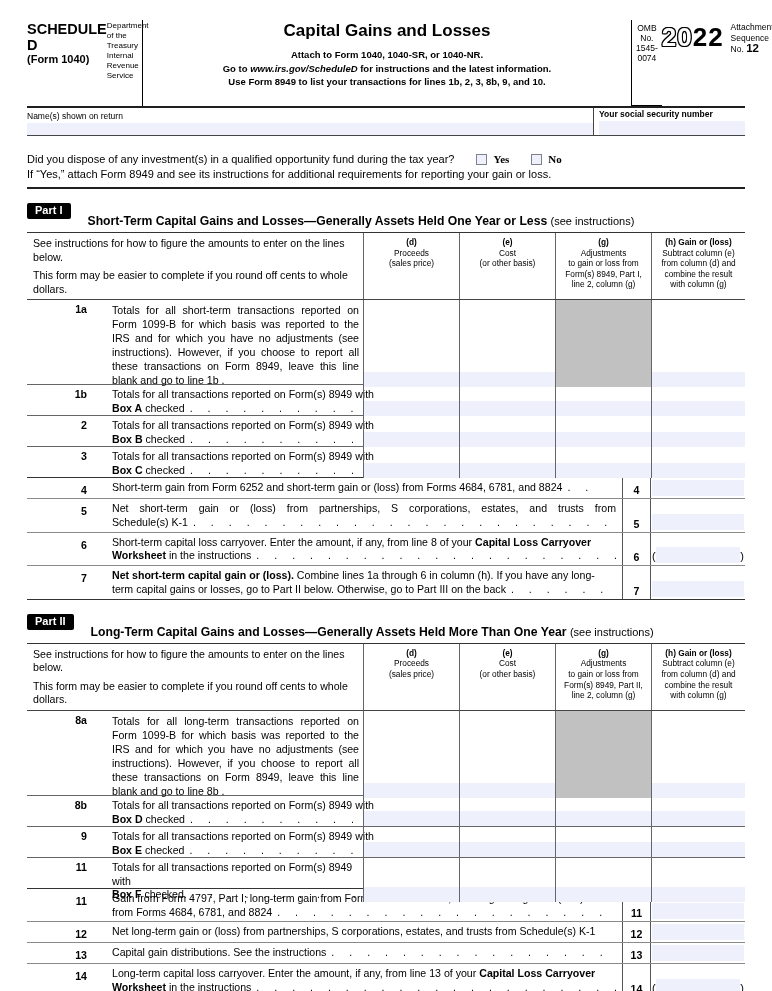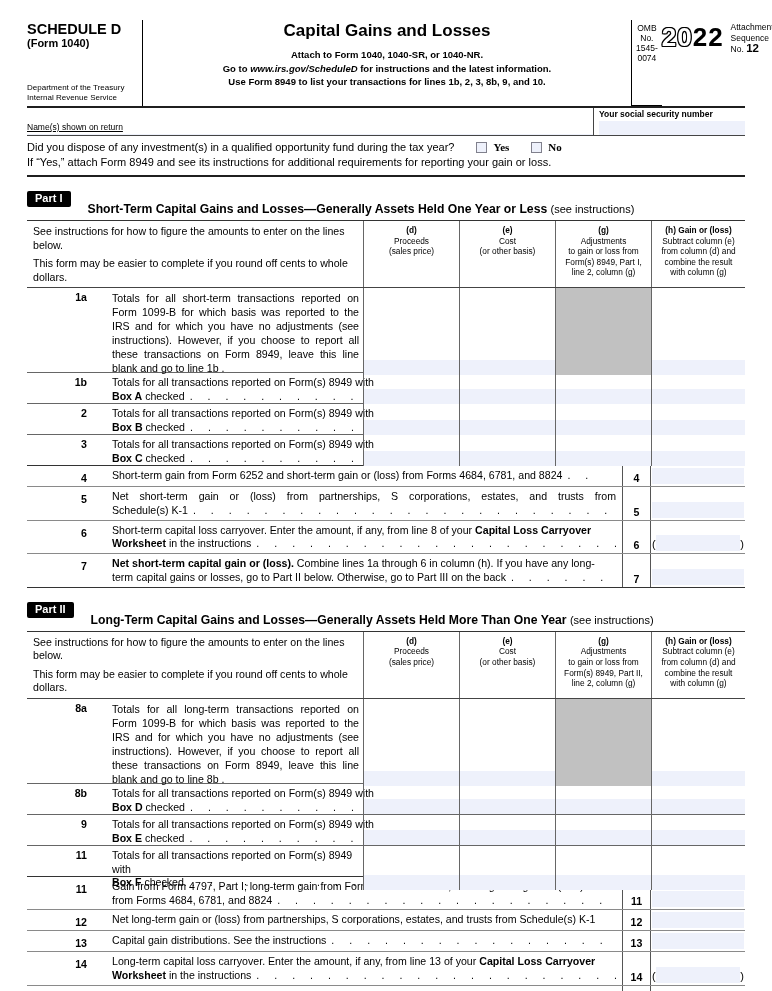--- a/index.html
+++ b/index.html
@@ -9,45 +9,45 @@
     --heavy:#1f1f1f;
   }
   *{box-sizing:border-box;margin:0;padding:0;}
   body{background:#fff;}
   .page{width:772px;height:991px;background:#fff;position:relative;
         font-family:"Liberation Sans",sans-serif;color:#000;overflow:hidden;}
   .content{position:absolute;left:27px;top:20px;width:718px;}
 
   
   .hdr{display:grid;grid-template-columns:116px 1fr 114px;border-bottom:2px solid var(--heavy);height:88px;}
-  .hdr-left{border-right:1px solid #000;display:flex;flex-direction:column;justify-content:space-between;padding:1px 4px 3px 0;}
+  .hdr-left{border-right:1px solid #000;display:flex;flex-direction:row;justify-content:space-between;padding:1px 4px 3px 0;}
   .sched{font-size:14.5px;font-weight:bold;line-height:16px;}
   .form-no{font-size:11px;font-weight:bold;}
   .agency{font-size:8px;line-height:10px;}
   .hdr-center{text-align:center;padding-top:1px;}
   .title{font-size:17px;font-weight:bold;margin-bottom:7px;}
   .hc-line{font-size:9.5px;font-weight:bold;line-height:13.5px;}
   .hc-line .url{font-style:italic;}
   .hdr-right{border-left:1px solid #000;display:flex;flex-direction:row;font-size:8.5px;}
   .omb{padding:3px 4px 2px;border-bottom:1px solid #000;text-align:center;}
   .year{text-align:center;font-size:26px;font-weight:bold;line-height:28px;margin-top:3px;letter-spacing:1px;}
   .y-out{color:#fff;text-shadow:-1px -1px 0 #000,1px -1px 0 #000,-1px 1px 0 #000,1px 1px 0 #000,0 1px 0 #000,0 -1px 0 #000,1px 0 0 #000,-1px 0 0 #000;}
   .attach{padding:2px 0 0 7px;line-height:10.5px;}
   .seq-no{font-weight:bold;font-size:11.5px;}
 
   
   .namerow{display:grid;grid-template-columns:566px 1fr;border-bottom:1px solid #444;height:28px;}
-  .namecell{padding-top:14px;display:flex;flex-direction:column;text-decoration:underline;}
+  .namecell{padding-top:3px;display:flex;flex-direction:column;}
   .ssncell{border-left:1px solid #444;padding:1px 0 0 5px;display:flex;flex-direction:column;}
   .flabel{font-size:8.5px;line-height:10px;}
   .flabel.b{font-weight:bold;}
   .fill{background:var(--input-bg);flex:1;margin-top:2px;}
 
   
-  .question{padding:4px 0 5px;border-bottom:2px solid var(--heavy);font-size:11px;line-height:15px;}
+  .question{padding:16px 0 5px;border-bottom:2px solid var(--heavy);font-size:11px;line-height:15px;}
   .qline1{display:flex;align-items:center;}
   .chk{width:11px;height:11px;border:1px solid #80808c;background:var(--input-bg);display:inline-block;margin:0 6px 0 22px;}
   .chklab{font-weight:bold;font-family:Liberation Serif, serif;}
 
   
   .phead{display:flex;align-items:center;padding:5px 0 4px;}
   .badge{background:#000;color:#fff;font-weight:bold;font-size:11px;line-height:15px;padding:0 8px 1px;border-radius:2px;}
   .ptitle{font-size:12.2px;font-weight:bold;margin-left:17px;margin-top:20px;}
   .pnote{font-size:11px;font-weight:normal;}
 

